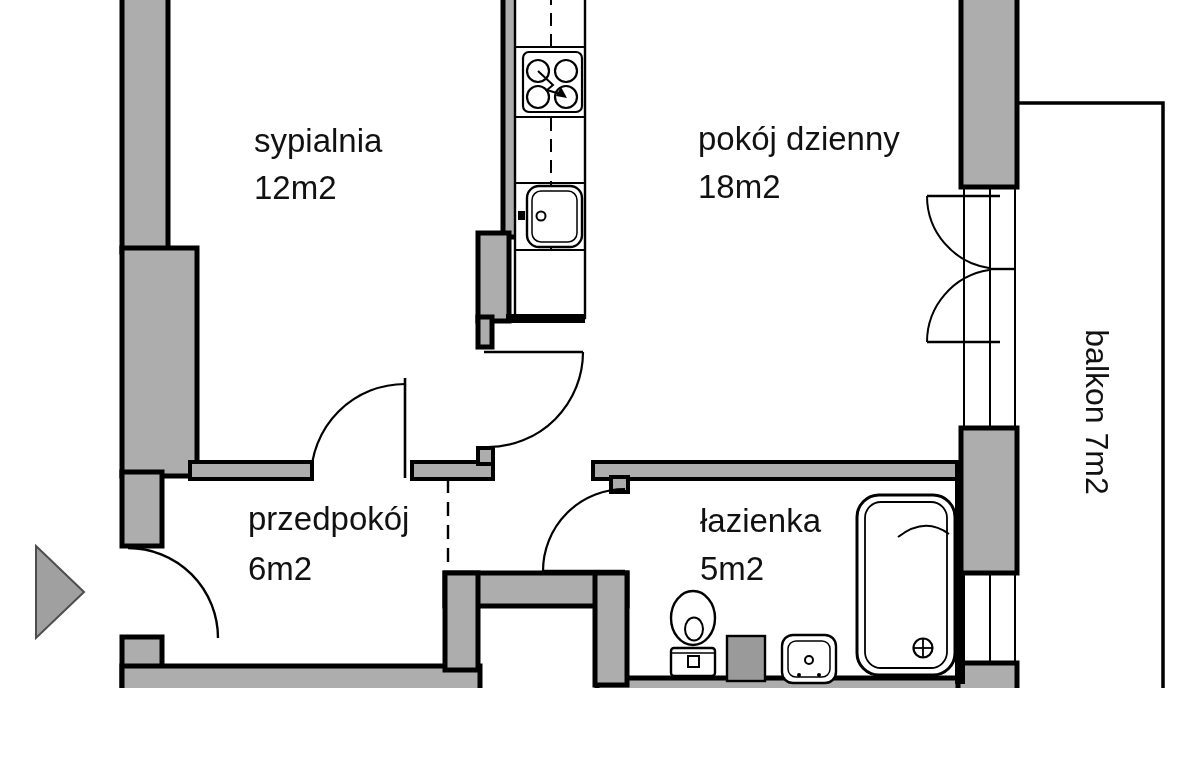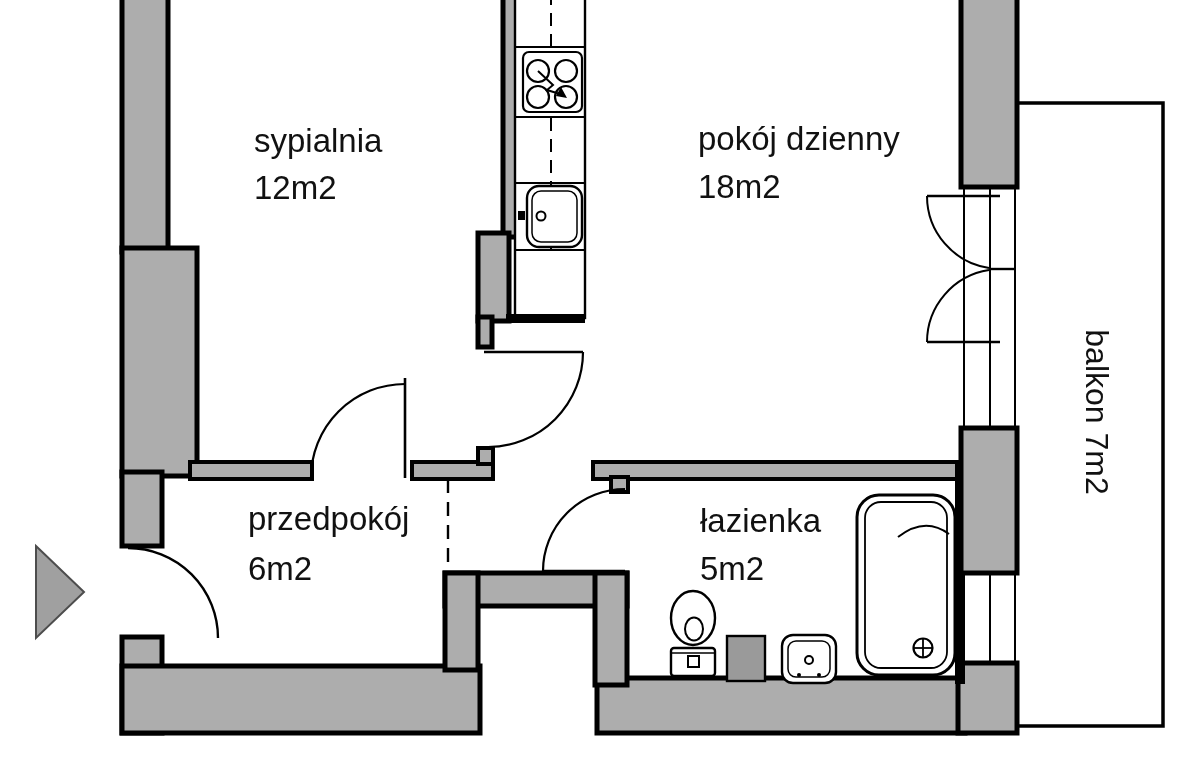--- a/index.html
+++ b/index.html
@@ -1,19 +1,19 @@
 <!DOCTYPE html>
 <html style="--wall: #adadad; --line: #000000; --bg: #ffffff; --arrow: #a0a0a0;"><head>
 <meta charset="utf-8">
 <style>
   :root{
     --wall:#adadad; --line:#000000; --bg:#ffffff; --arrow:#a0a0a0;
   }
   html,body{margin:0;padding:0;background:#fff;}
-  .canvas{position:relative;width:1200px;height:768px;background:var(--bg);overflow:hidden;}
+  .canvas{position:relative;width:1200px;height:688px;background:var(--bg);overflow:hidden;}
   svg{display:block;}
   .wall{fill:var(--wall);stroke:var(--line);stroke-width:5;}
   .wall-thin{fill:var(--wall);stroke:var(--line);stroke-width:4;}
   .solid{fill:var(--line);stroke:none;}
   .ln{stroke:var(--line);fill:none;}
   .fix{fill:#fff;stroke:var(--line);}
   .shaft{fill:#9a9a9a;stroke:var(--line);stroke-width:2.4;}
   text{font-family:"Liberation Sans","DejaVu Sans",sans-serif;fill:#111;}
   .room-label{font-size:33px;}
   .balcony-label{font-size:32px;}

